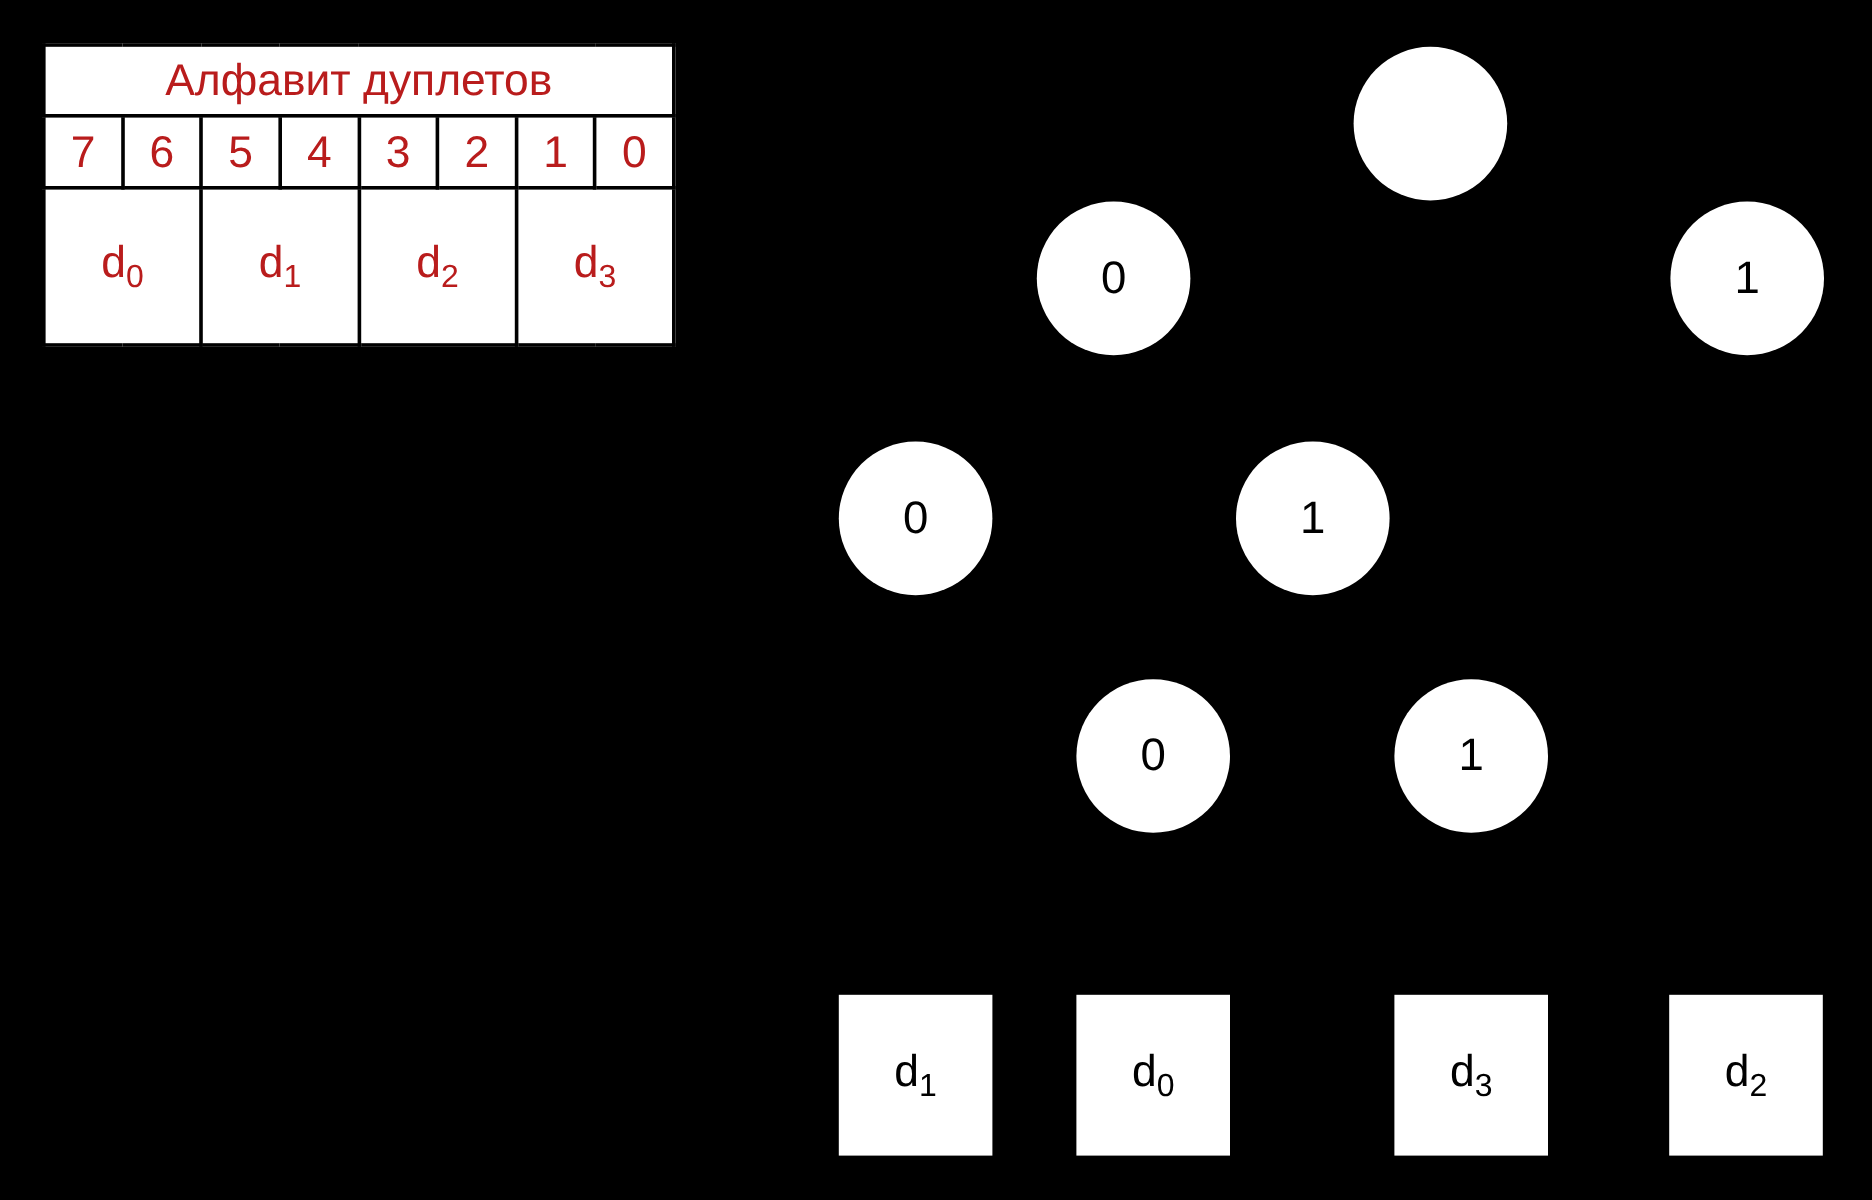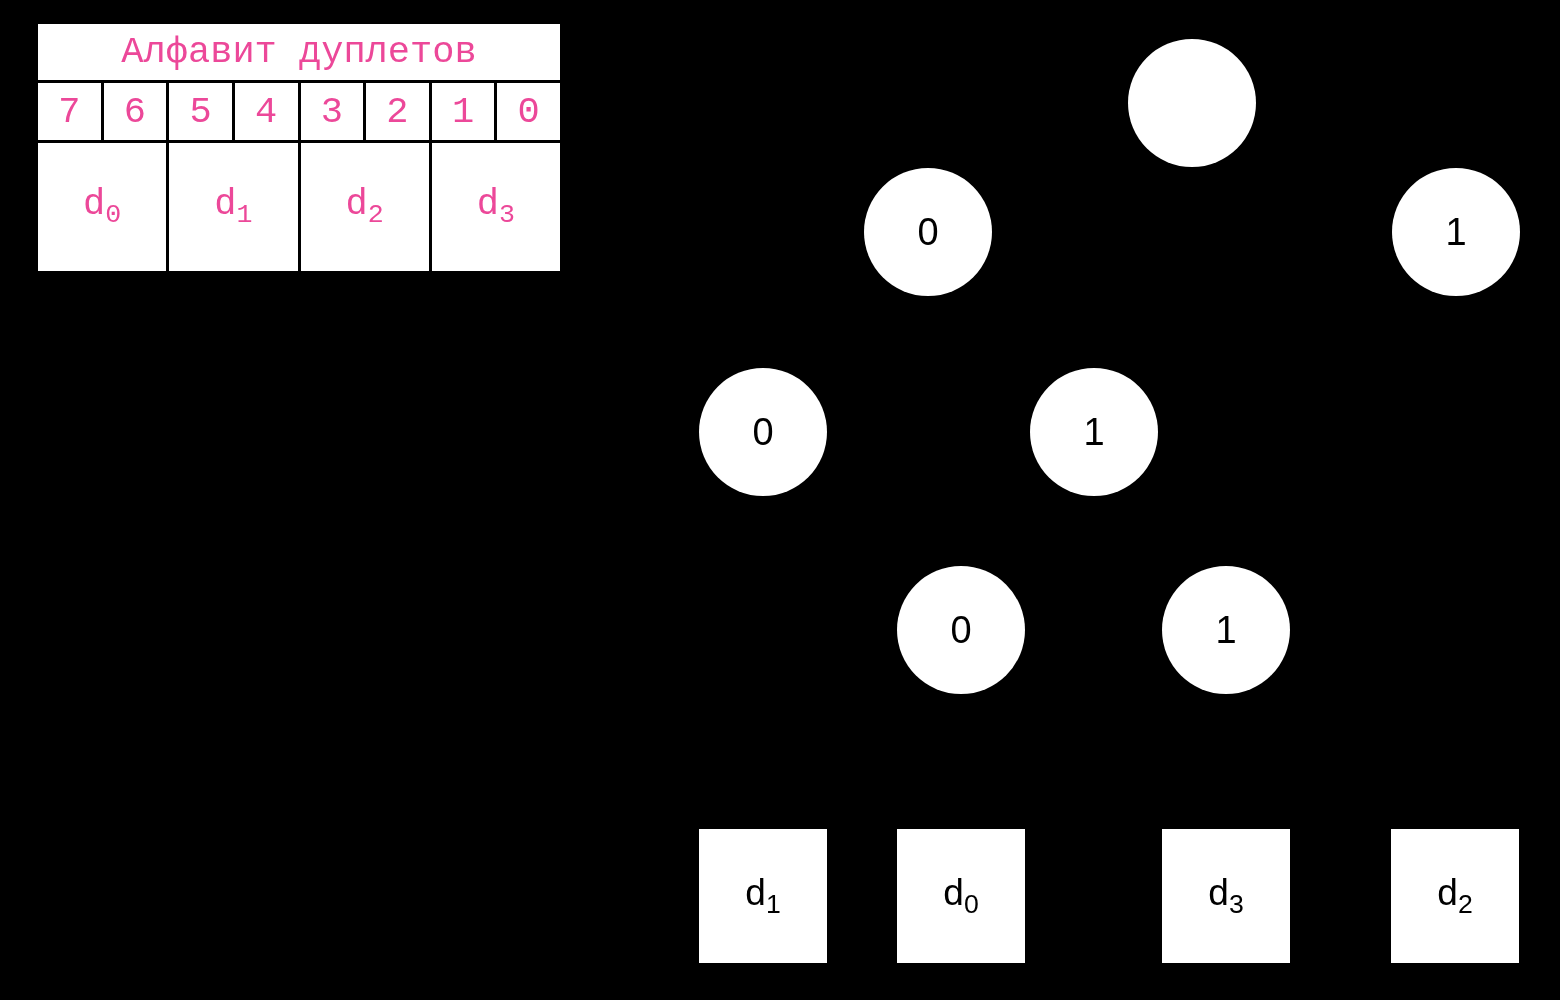--- a/index.html
+++ b/index.html
@@ -14,27 +14,26 @@
     position: relative;
     width: 1560px;
     height: 1000px;
     background: #000000;
   }
 
   
   table.alphabet {
     position: absolute;
     left: 35px;
-    top: 21px;
+    top: 36px;
     width: 528px;
     border-collapse: collapse;
     background: #ffffff;
-    color: #ec4899;
+    color: #b91c1c;
     table-layout: fixed;
-    font-family: Liberation Mono, monospace;
   }
   table.alphabet td {
     border: 3px solid #000000;
     text-align: center;
     vertical-align: middle;
     font-size: 37px;
     padding: 0;
     overflow: hidden;
   }
   table.alphabet td.title-cell { height: 59px; }

